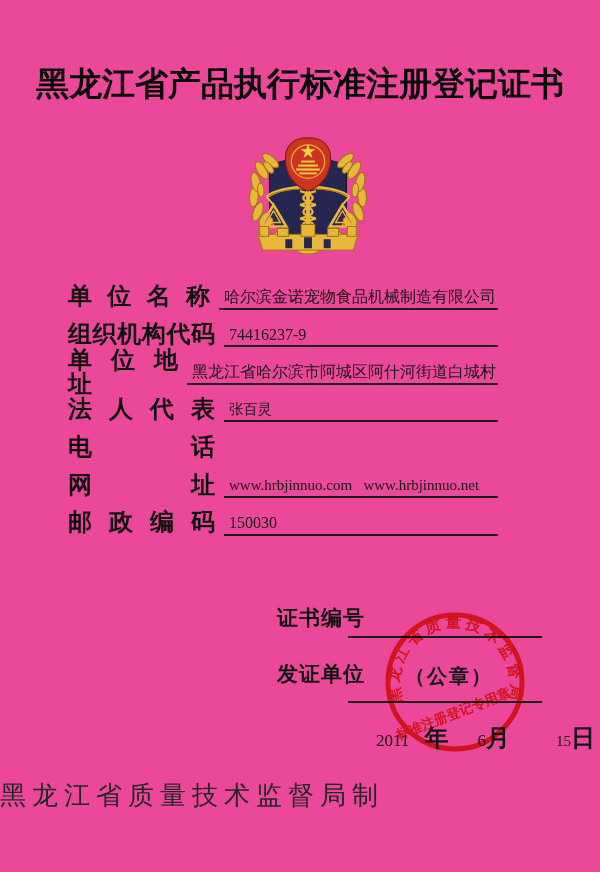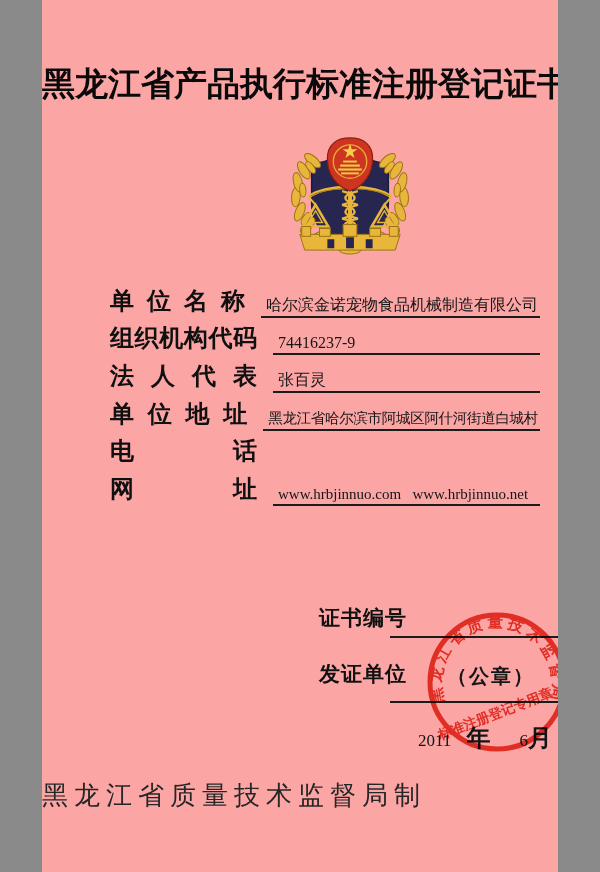--- a/index.html
+++ b/index.html
@@ -1,35 +1,35 @@
 <!DOCTYPE html>
 <html><head>
 <meta charset="utf-8">
 <style>
   html,body{margin:0;padding:0;background:#8a8a8a;}
   .page{
-    position:relative; width:516px; height:872px; margin:0 auto;
-    background:#fca5a5; overflow:hidden;
+    position:relative; width:600px; height:872px; margin:0 auto;
+    background:#ec4899; overflow:hidden;
     font-family:"Liberation Serif","DejaVu Serif",serif; color:#111;
   }
   .title{
     position:absolute; top:62px; left:0; width:100%;
     text-align:center; font-size:33px; font-weight:bold; letter-spacing:0px; color:#0a0a0a;
     white-space:nowrap;
   }
   .emblem{ position:absolute; left:234px; top:134px; }
 
   .form{ position:absolute; left:68px; top:280px; width:430px; }
-  .frow{ display:flex; align-items:flex-end; height:37.7px; }
+  .frow{ display:flex; align-items:center; height:37.7px; }
   .flabel{
     width:147px; font-weight:bold; font-size:24px; line-height:1;
     text-align:justify; text-align-last:justify; margin-bottom:5px; color:#101010;
   }
   .fvalue{
-    flex:1; margin-left:16px; border-bottom:2px solid #1b1b1b;
+    flex:1; margin-left:9px; border-bottom:2px solid #1b1b1b;
     font-size:16px; line-height:1.1; padding:0 2px 2px 5px;
     white-space:pre; color:#161616;
   }
   .frow:nth-child(4) .fvalue{ font-size:14.5px; letter-spacing:-0.3px; }
   .frow:nth-child(6) .fvalue{ font-size:15px;font-family:Liberation Serif, serif; }
 
   .blabel{
     position:absolute; font-weight:bold; font-size:21px; letter-spacing:1px;
     color:#101010; white-space:nowrap;margin-left:16px;
   }
@@ -137,33 +137,37 @@
   <div class="form">
     <div class="frow">
       <div class="flabel">单 位 名 称</div>
       <div class="fvalue">哈尔滨金诺宠物食品机械制造有限公司</div>
     </div>
     <div class="frow">
       <div class="flabel">组织机构代码</div>
       <div class="fvalue">74416237-9</div>
     </div>
     <div class="frow">
+      <div class="flabel">单 位 地 址</div>
+      <div class="fvalue">黑龙江省哈尔滨市阿城区阿什河街道白城村</div>
+    </div>
+    <div class="frow">
       <div class="flabel">法 人 代 表</div>
       <div class="fvalue">张百灵</div>
-    </div>
-    <div class="frow">
-      <div class="flabel">单 位 地 址</div>
-      <div class="fvalue">黑龙江省哈尔滨市阿城区阿什河街道白城村</div>
     </div>
     <div class="frow">
       <div class="flabel">电 话</div>
     </div>
     <div class="frow">
       <div class="flabel">网 址</div>
       <div class="fvalue">www.hrbjinnuo.com   www.hrbjinnuo.net</div>
+    </div>
+    <div class="frow">
+      <div class="flabel">邮 政 编 码</div>
+      <div class="fvalue">150030</div>
     </div>
   </div>
 
   <div class="blabel cert-label">证书编号</div>
   <div class="uline cert-line"></div>
 
   <div class="blabel issuer-label">发证单位</div>
   <div class="issuer-value">（公章）</div>
   <div class="uline issuer-line"></div>
 

